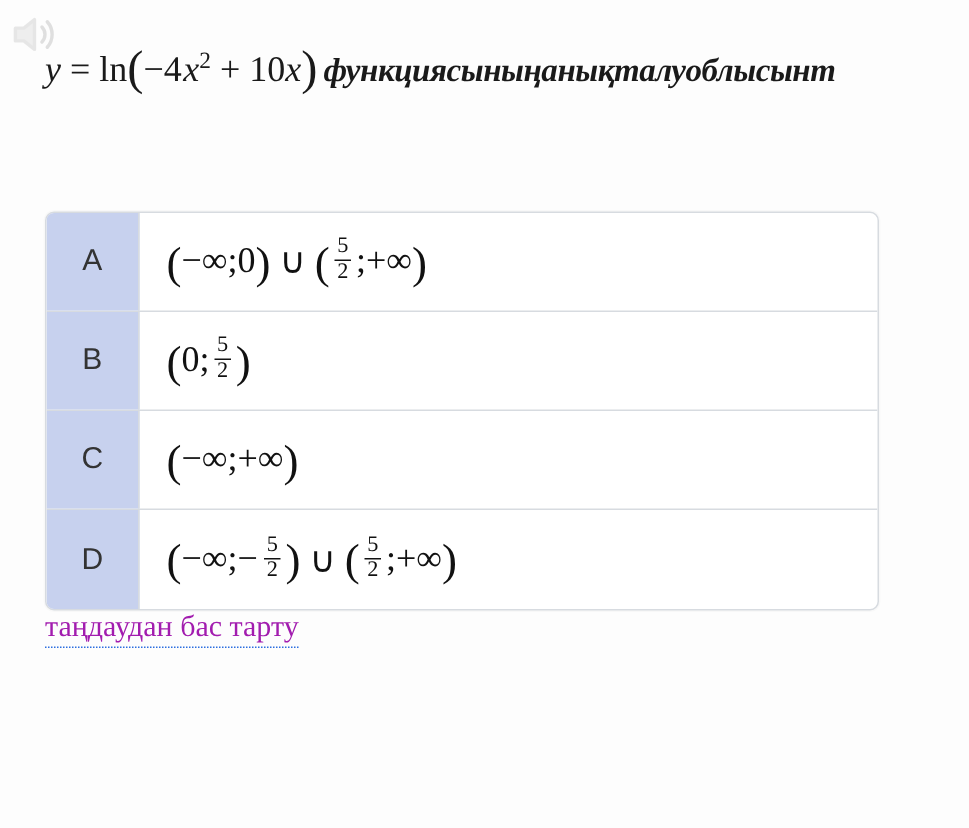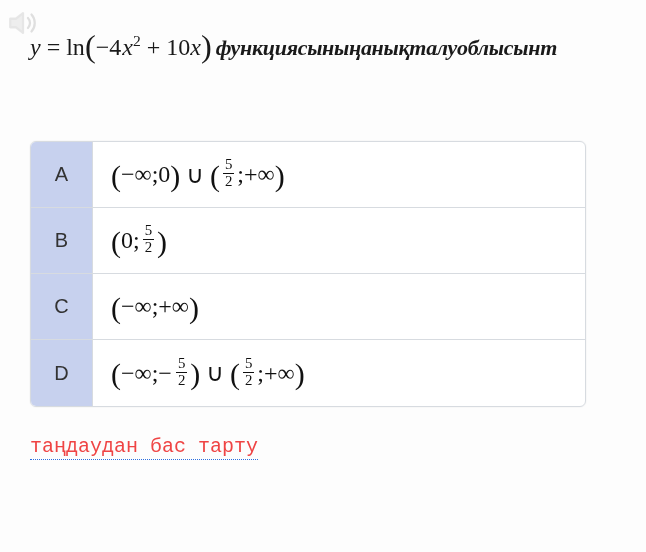--- a/index.html
+++ b/index.html
@@ -108,23 +108,22 @@
     top: -1px;
   }
   .frac .num { border-bottom: 1.2px solid #111; padding: 0 2px; }
   .frac .den { padding: 0 2px; }
   .cup { padding: 0 6px; }
   .neg { padding-right: 1px; }
   .rm { font-style: normal; }
 
   .decline {
     display: inline-block;
-    margin-top: 28px;
-    color: #ef4444;
-    font-family: Liberation Mono, monospace;
+    color: #a21caf;
+    font-family: Liberation Serif, serif;
     font-size: 20px;
     border-bottom: 1px dotted #2d6fe0;
     padding-bottom: 1px;
     cursor: pointer;
   }
 </style>
 </head>
 <body>
 
 <div class="page">

